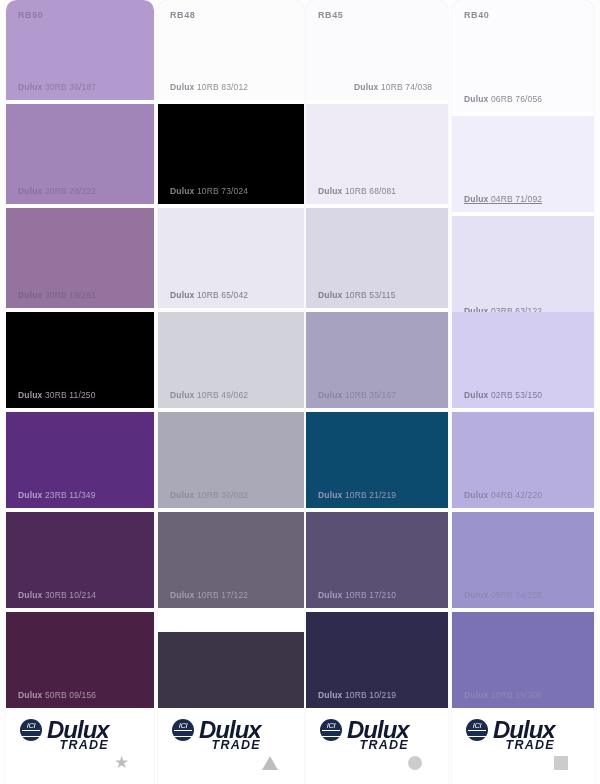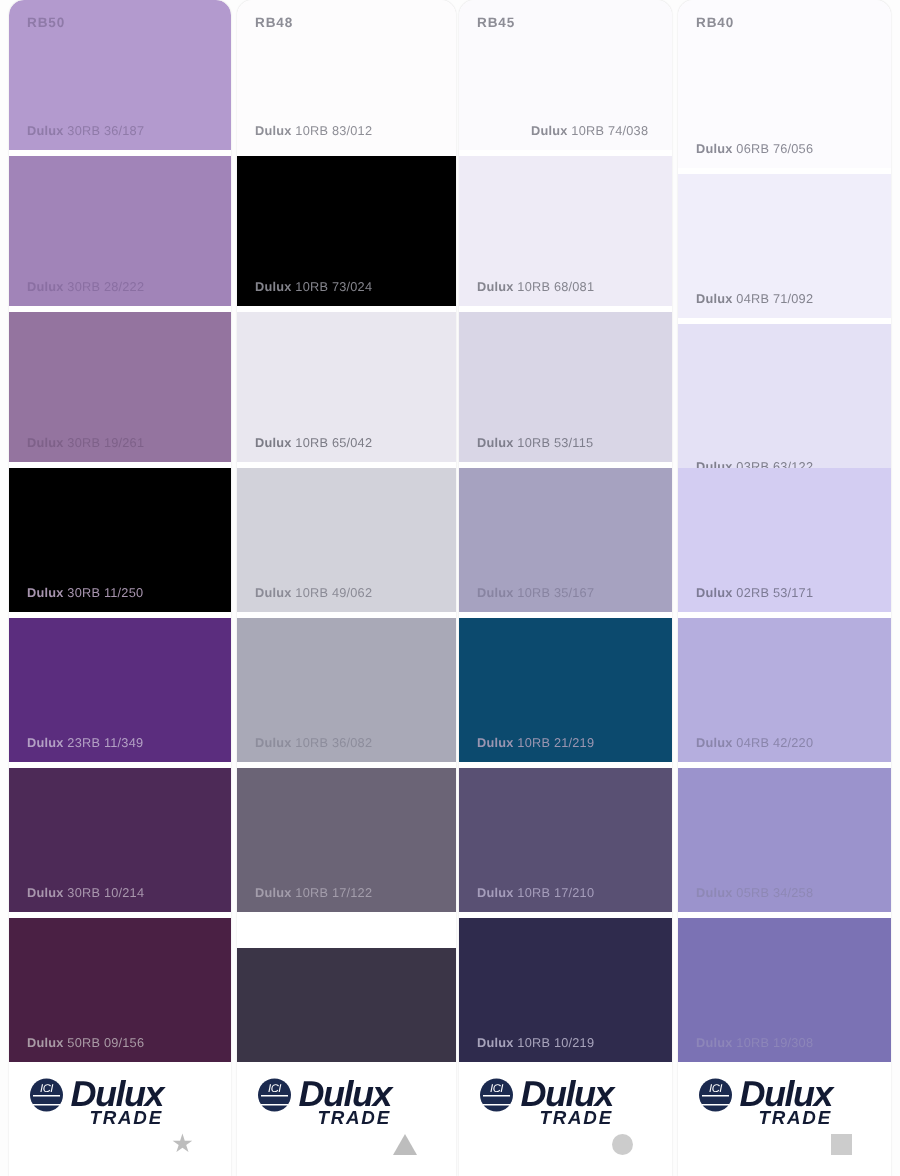--- a/index.html
+++ b/index.html
@@ -273,27 +273,27 @@
         </div>
         <div class="marker circle"></div>
       </div>
     </div>
     <div class="card c3">
       <div class="swatches">
         <div class="swatch first" style="top: 0px; height: 112px; background: rgb(252, 251, 254);">
           <div class="code" style="color: rgb(139, 139, 150);"><b>Dulux</b> <i>06RB 76/056</i></div>
         </div>
         <div class="swatch" style="top: 116px; height: 96px; background: rgb(240, 238, 250);">
-          <div class="code" style="color: rgb(132, 132, 143);"><b>Dulux</b> <i>04RB 71/092</i></div>
+          <div class="code" style="color: rgb(132, 132, 143); text-decoration: underline;"><b>Dulux</b> <i>04RB 71/092</i></div>
         </div>
         <div class="swatch" style="top: 216px; height: 108px; background: rgb(228, 225, 245);">
           <div class="code" style="color: rgb(127, 127, 141);"><b>Dulux</b> <i>03RB 63/122</i></div>
         </div>
         <div class="swatch" style="top: 312px; height: 96px; background: rgb(211, 205, 242);">
-          <div class="code" style="color: rgb(125, 123, 149);"><b>Dulux</b> <i>02RB 53/171</i></div>
+          <div class="code" style="color: rgb(125, 123, 149);"><b>Dulux</b> <i>02RB 53/150</i></div>
         </div>
         <div class="swatch" style="top: 412px; height: 96px; background: rgb(181, 174, 222);">
           <div class="code" style="color: rgb(138, 133, 171);"><b>Dulux</b> <i>04RB 42/220</i></div>
         </div>
         <div class="swatch" style="top: 512px; height: 96px; background: rgb(155, 147, 204);">
           <div class="code" style="color: rgb(142, 136, 181);"><b>Dulux</b> <i>05RB 34/258</i></div>
         </div>
         <div class="swatch" style="top: 612px; height: 96px; background: rgb(123, 114, 180);">
           <div class="code" style="color: rgb(141, 134, 185);"><b>Dulux</b> <i>10RB 19/308</i></div>
         </div>

